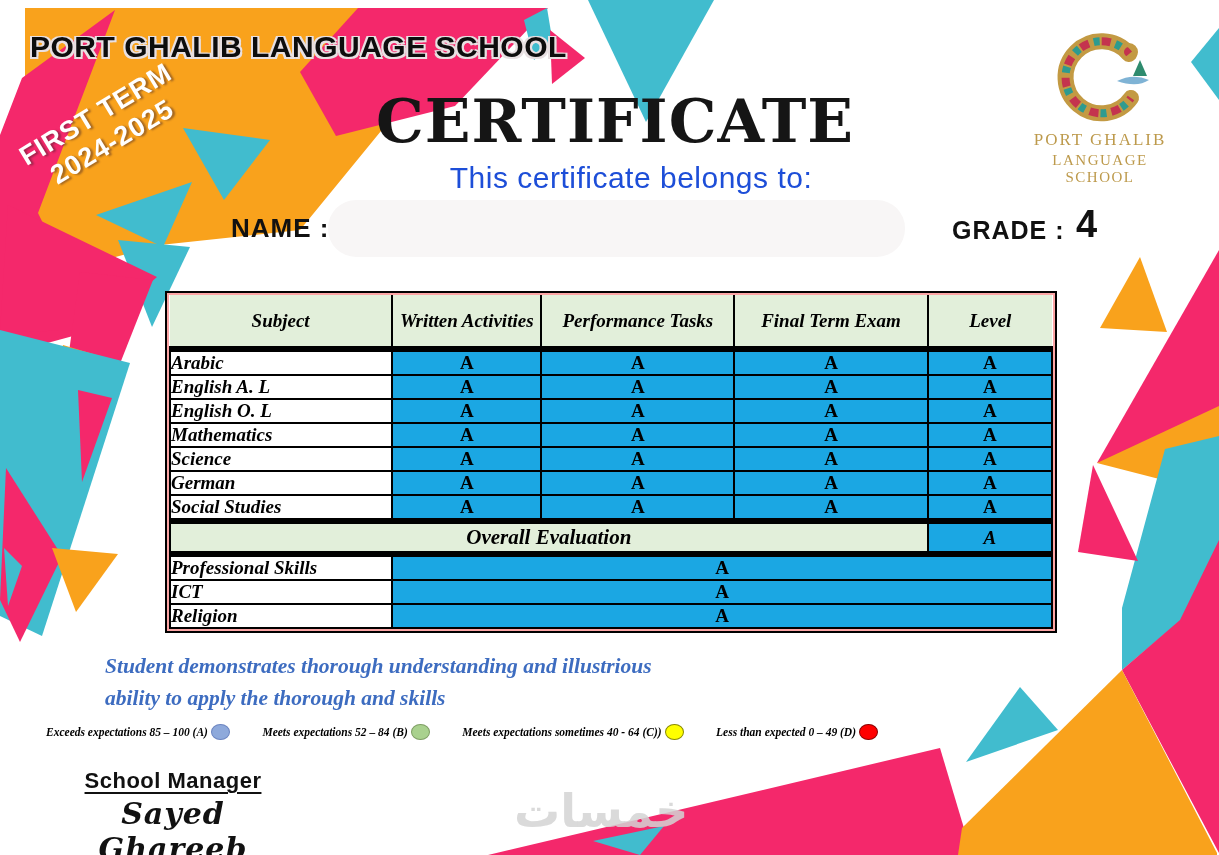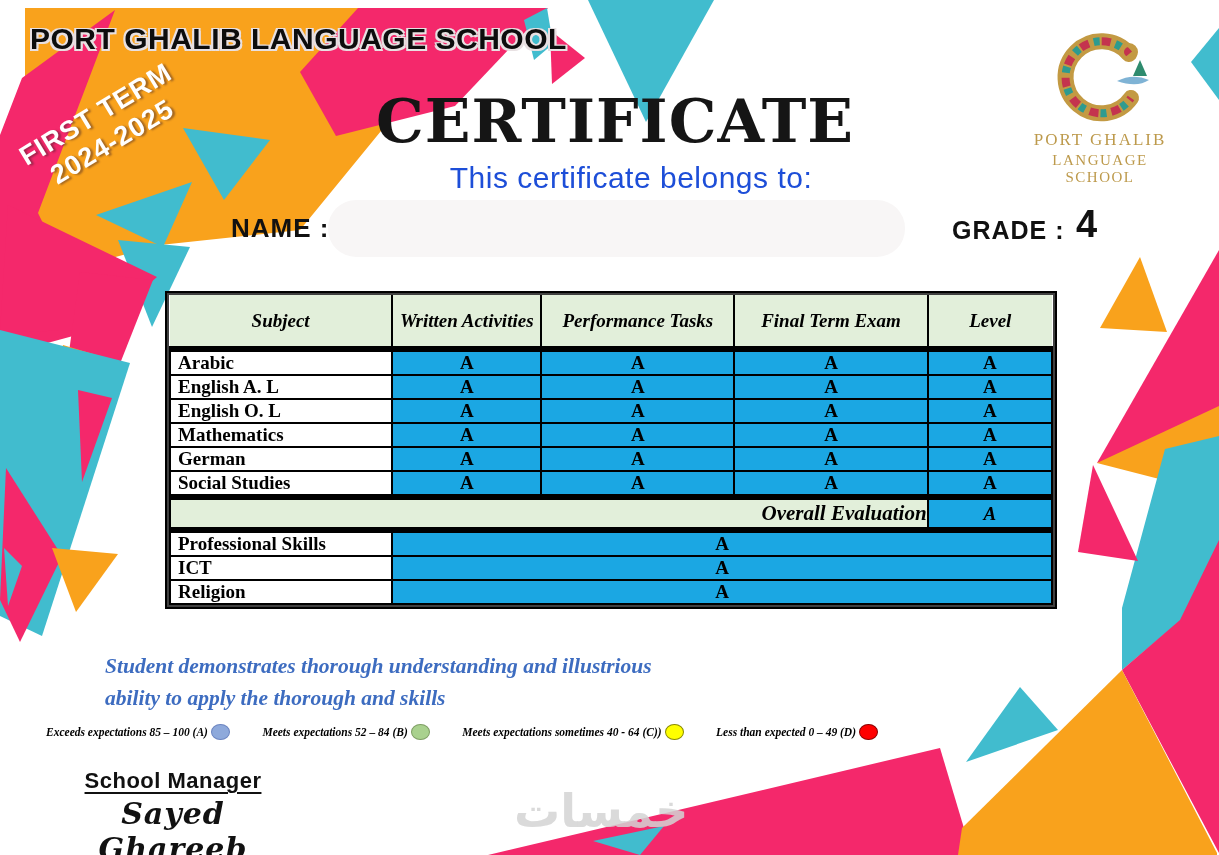--- a/index.html
+++ b/index.html
@@ -5,21 +5,21 @@
   html,body{margin:0;padding:0;background:#666;}
   .canvas{
     position:relative;width:1219px;height:855px;background:#fff;overflow:hidden;
     font-family:"Liberation Sans",sans-serif;
   }
   svg.deco{position:absolute;left:0;top:0;z-index:0;}
   .f-pink{fill:var(--pink)} .f-orange{fill:var(--orange)} .f-cyan{fill:var(--cyan)}
 
   
   .school-banner{
-    position:absolute;left:30px;top:22px;z-index:2;
+    position:absolute;left:30px;top:30px;z-index:2;
     font-size:30px;font-weight:800;letter-spacing:.5px;color:#0d0d0d;
     text-shadow:-2px -1px 0 #e8e0e2,2px -1px 0 #e8e0e2,-2px 2px 0 #e8e0e2,2px 2px 0 #e8e0e2;
     white-space:nowrap;
   }
   .term-badge{
     position:absolute;left:18px;top:96px;z-index:2;transform:rotate(-31deg);
     color:#fff;font-size:27px;font-weight:800;letter-spacing:1px;line-height:1.2;
     text-shadow:2px 2px 2px rgba(60,30,40,.45);text-align:center;white-space:nowrap;
   }
   
@@ -40,34 +40,34 @@
     position:absolute;left:328px;top:200px;width:577px;height:57px;border-radius:28px;
     background:#f8f6f6;z-index:1;
   }
   .name-label{position:absolute;left:231px;top:213px;z-index:2;font-size:26px;font-weight:800;letter-spacing:1px;color:#111;}
   .grade-label{position:absolute;left:952px;top:216px;z-index:2;font-size:25px;font-weight:800;letter-spacing:1px;color:#111;}
   .grade-value{position:absolute;left:1076px;top:203px;z-index:2;font-size:38px;font-weight:800;color:#111;}
 
   
   .table-wrap{
     position:absolute;left:165px;top:291px;width:884px;z-index:2;
-    border:2px solid #000;padding:2px;background:#404040;
+    border:2px solid #000;padding:2px;background:#fca5a5;
   }
   table.grades{border-collapse:collapse;width:100%;table-layout:fixed;background:#fff;
     font-family:"Liberation Serif",serif;}
   table.grades th{
     background:var(--header_green);border-right:2px solid #000;border-bottom:6px solid #000;
     font-size:19px;font-style:italic;font-weight:bold;height:51px;padding:0 6px;color:#000;
   }
   table.grades th:last-child{border-right:none;}
   table.grades td{border:2px solid #000;height:21px;font-size:19px;color:#000;padding:0;}
-  table.grades td.sub{font-weight:bold;padding-left:7px;background:#fff;}
+  table.grades td.sub{font-style:italic;font-weight:bold;background:#fff;}
   table.grades td.g{background:var(--table_blue);text-align:center;font-weight:bold;}
   table.grades tr.overall td{border-top:6px solid #000;border-bottom:6px solid #000;height:27px;}
-  table.grades tr.overall td.olabel{background:var(--header_green);text-align:right;
+  table.grades tr.overall td.olabel{background:var(--header_green);text-align:center;
     font-size:21px;font-style:italic;font-weight:bold;}
   table.grades tr.overall td.g{font-style:italic;}
 
   
   .remark{
     position:absolute;left:105px;top:650px;width:884px;z-index:2;
     font-family:"Liberation Serif",serif;font-style:italic;font-weight:bold;
     font-size:21.5px;color:var(--remark_blue);line-height:1.5;
   }
   
@@ -198,20 +198,27 @@
           <td class="g">A</td>
         </tr>
         <tr>
           <td class="sub">Mathematics</td>
           <td class="g">A</td>
           <td class="g">A</td>
           <td class="g">A</td>
           <td class="g">A</td>
         </tr>
         <tr>
+          <td class="sub">Science</td>
+          <td class="g">A</td>
+          <td class="g">A</td>
+          <td class="g">A</td>
+          <td class="g">A</td>
+        </tr>
+        <tr>
           <td class="sub">German</td>
           <td class="g">A</td>
           <td class="g">A</td>
           <td class="g">A</td>
           <td class="g">A</td>
         </tr>
         <tr>
           <td class="sub">Social Studies</td>
           <td class="g">A</td>
           <td class="g">A</td>

